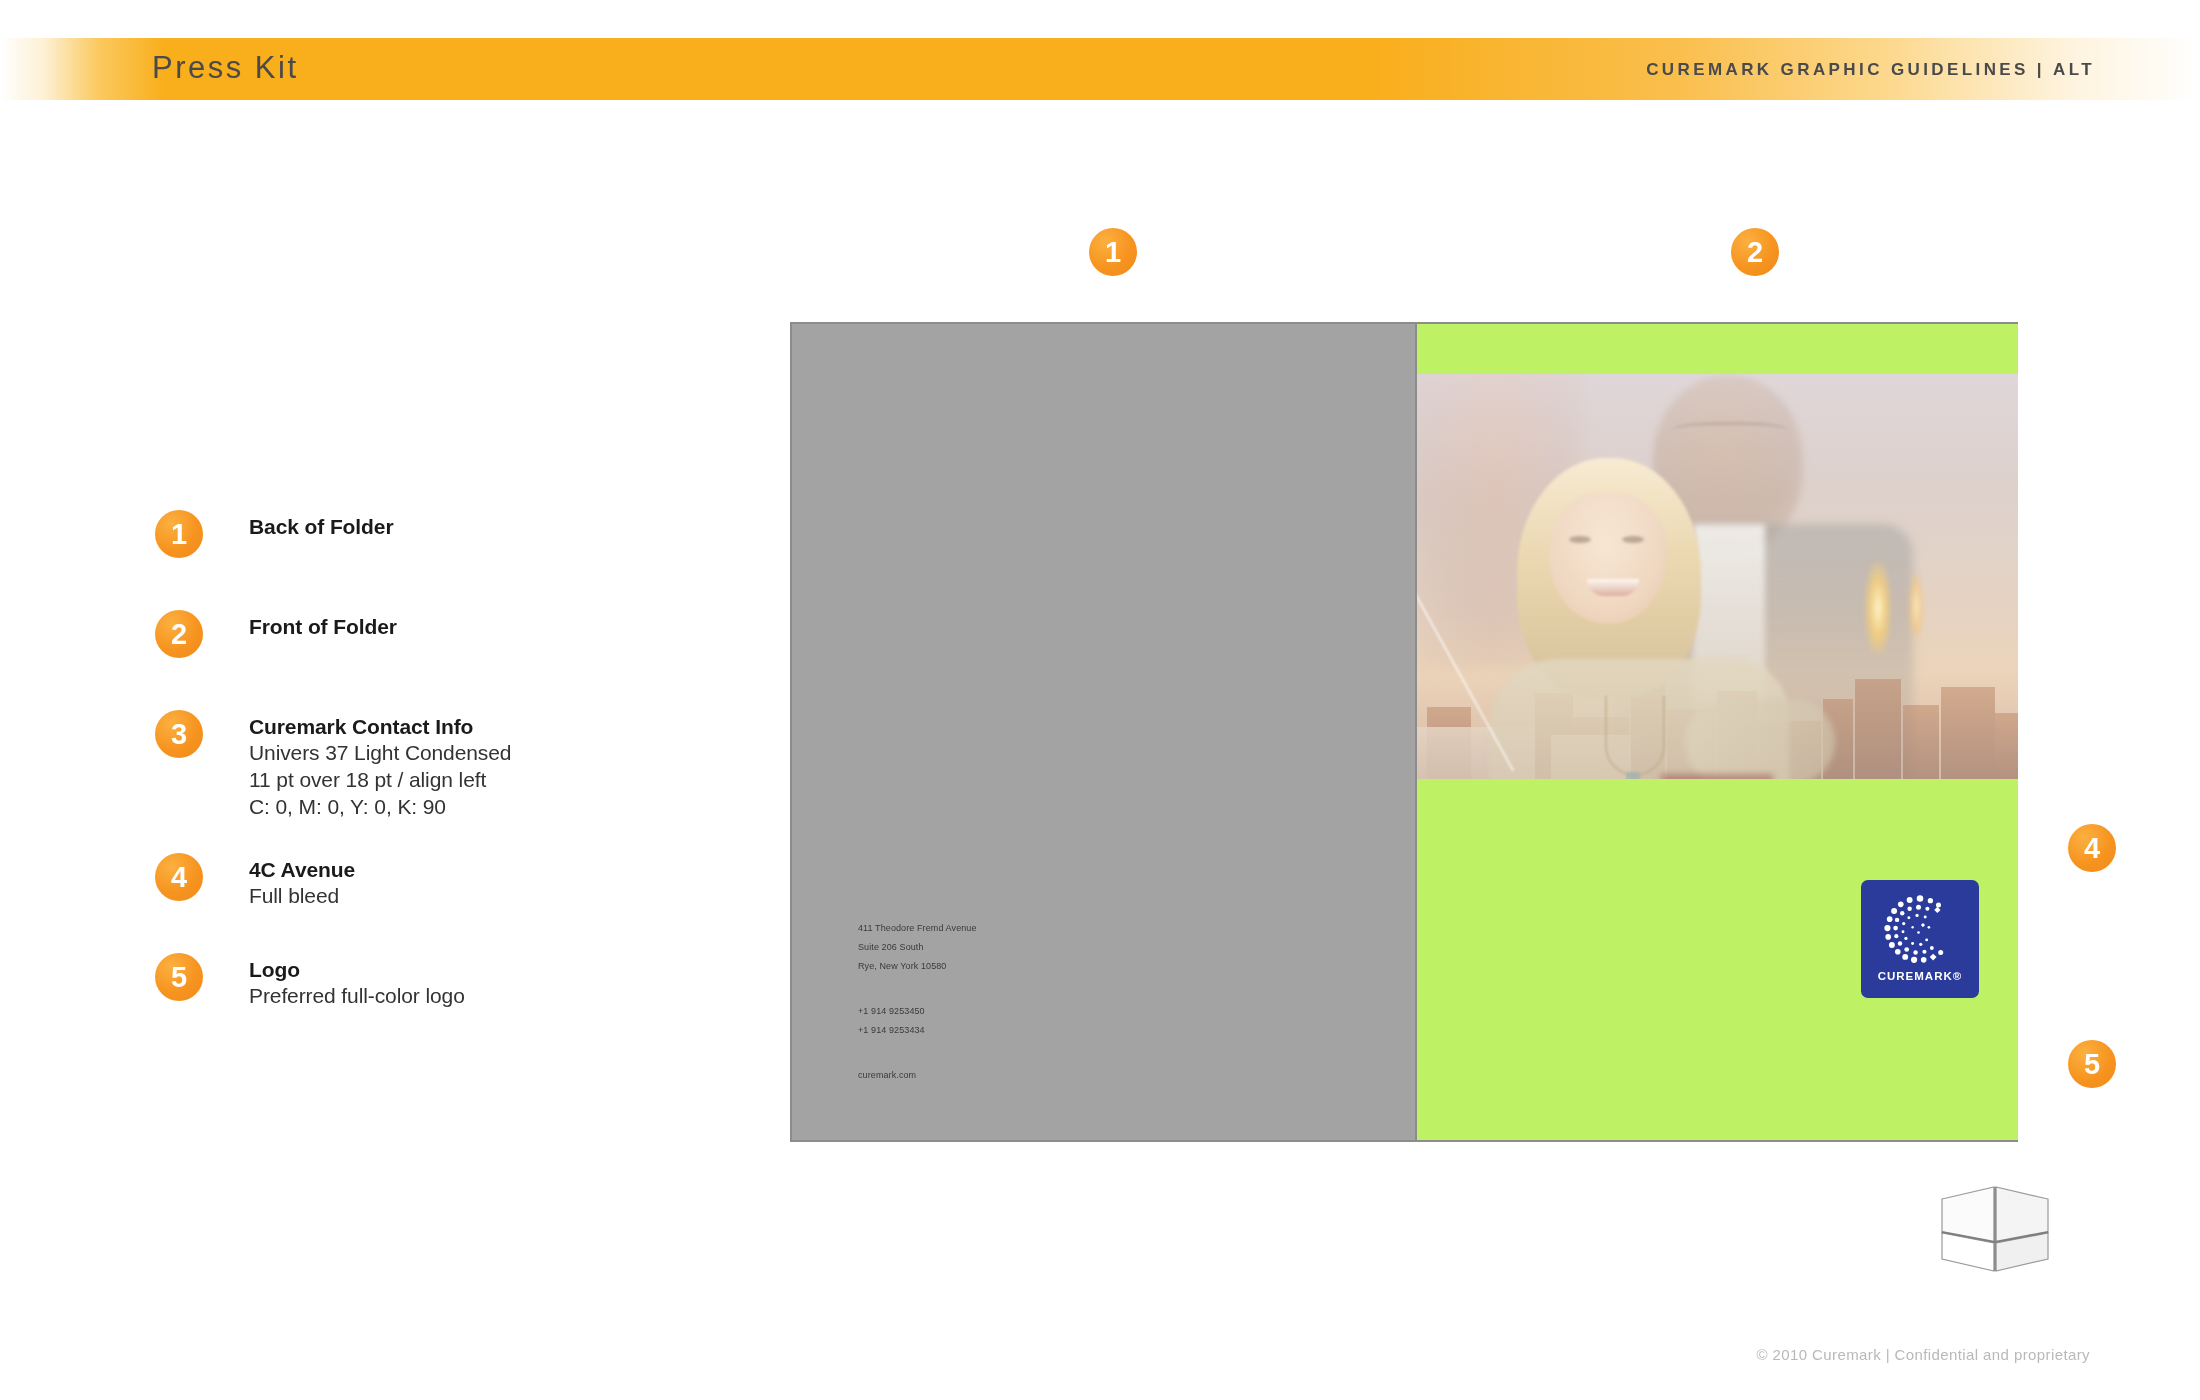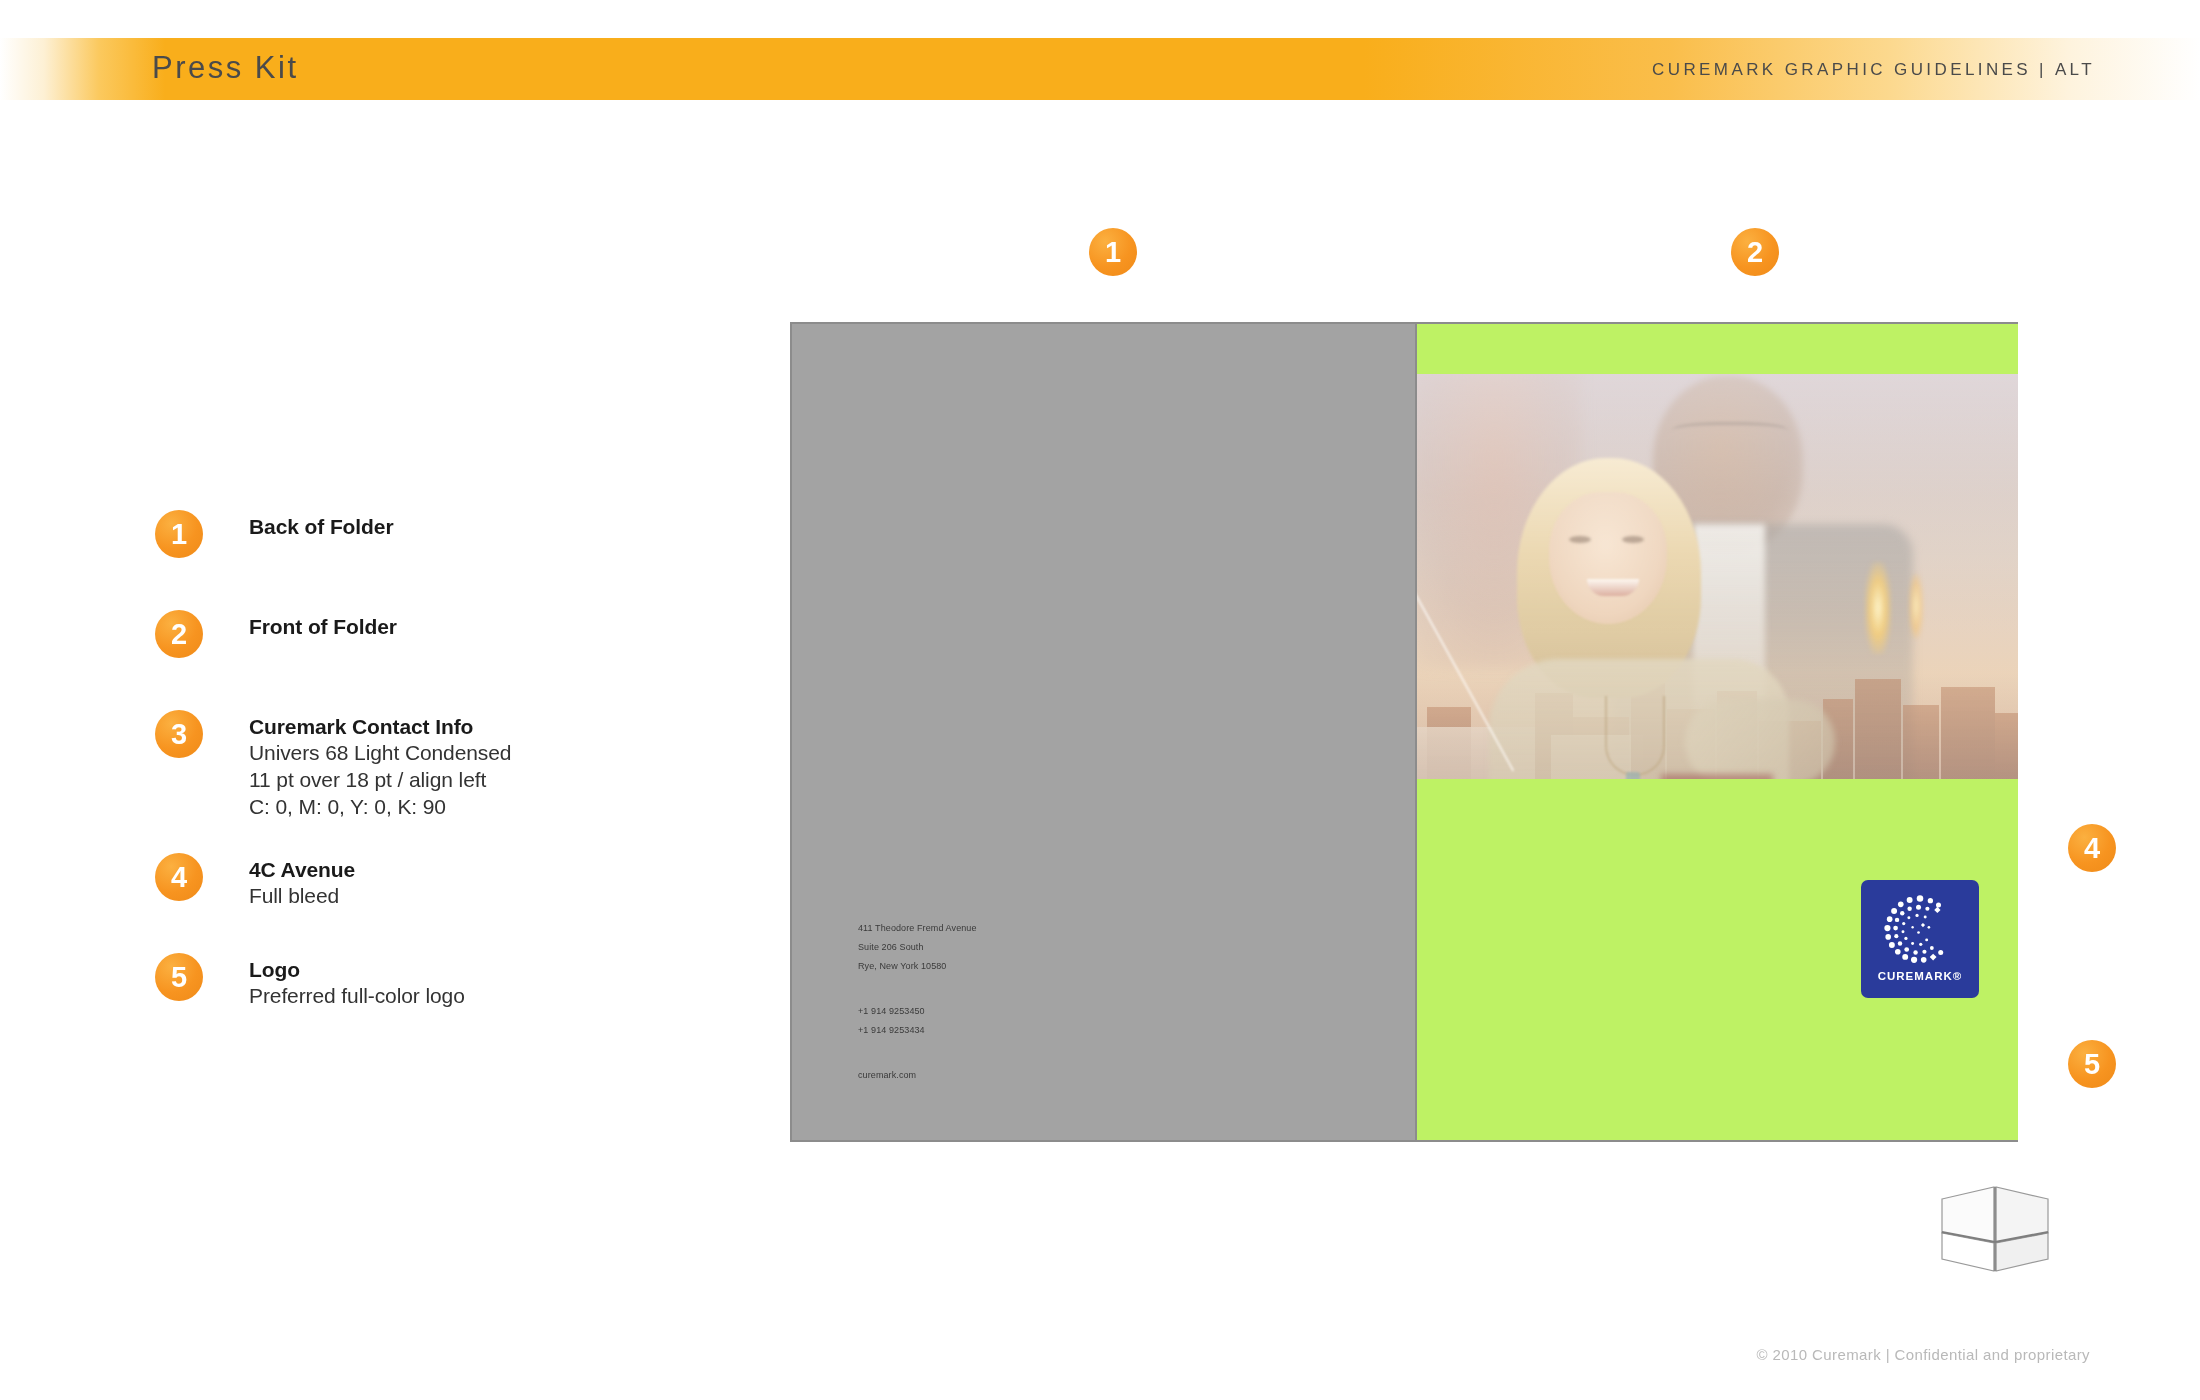--- a/index.html
+++ b/index.html
@@ -49,21 +49,21 @@
     white-space: nowrap;
   }
 
   #header-right {
     position: absolute;
     right: 105px;
     top: 60px;
     font-size: 17px;
     letter-spacing: 3.4px;
     color: #4a4a4a;
-    font-weight: 400;
+    font-weight: 700;
     white-space: nowrap;
   }
   #header-right .sep { padding: 0 8px; }
 
   
   #dimensions-block {
     position: absolute;
     left: 249px;
     top: 253px;
     width: 420px;
@@ -430,21 +430,21 @@
         <div class="blk-title">Front of Folder</div>
       </div>
     </div>
 
     <div class="legend-item" style="height:143px">
       <div class="legend-badge">
         <span class="badge">3</span>
       </div>
       <div class="legend-text">
         <div class="blk-title">Curemark Contact Info</div>
-        <div class="blk-sub">Univers 68 Light Condensed</div>
+        <div class="blk-sub">Univers 37 Light Condensed</div>
         <div class="blk-sub">11 pt over 18 pt / align left</div>
         <div class="blk-sub">C: 0, M: 0, Y: 0, K: 90</div>
       </div>
     </div>
 
     <div class="legend-item" style="height:96px">
       <div class="legend-badge">
         <span class="badge">4</span>
       </div>
       <div class="legend-text">

